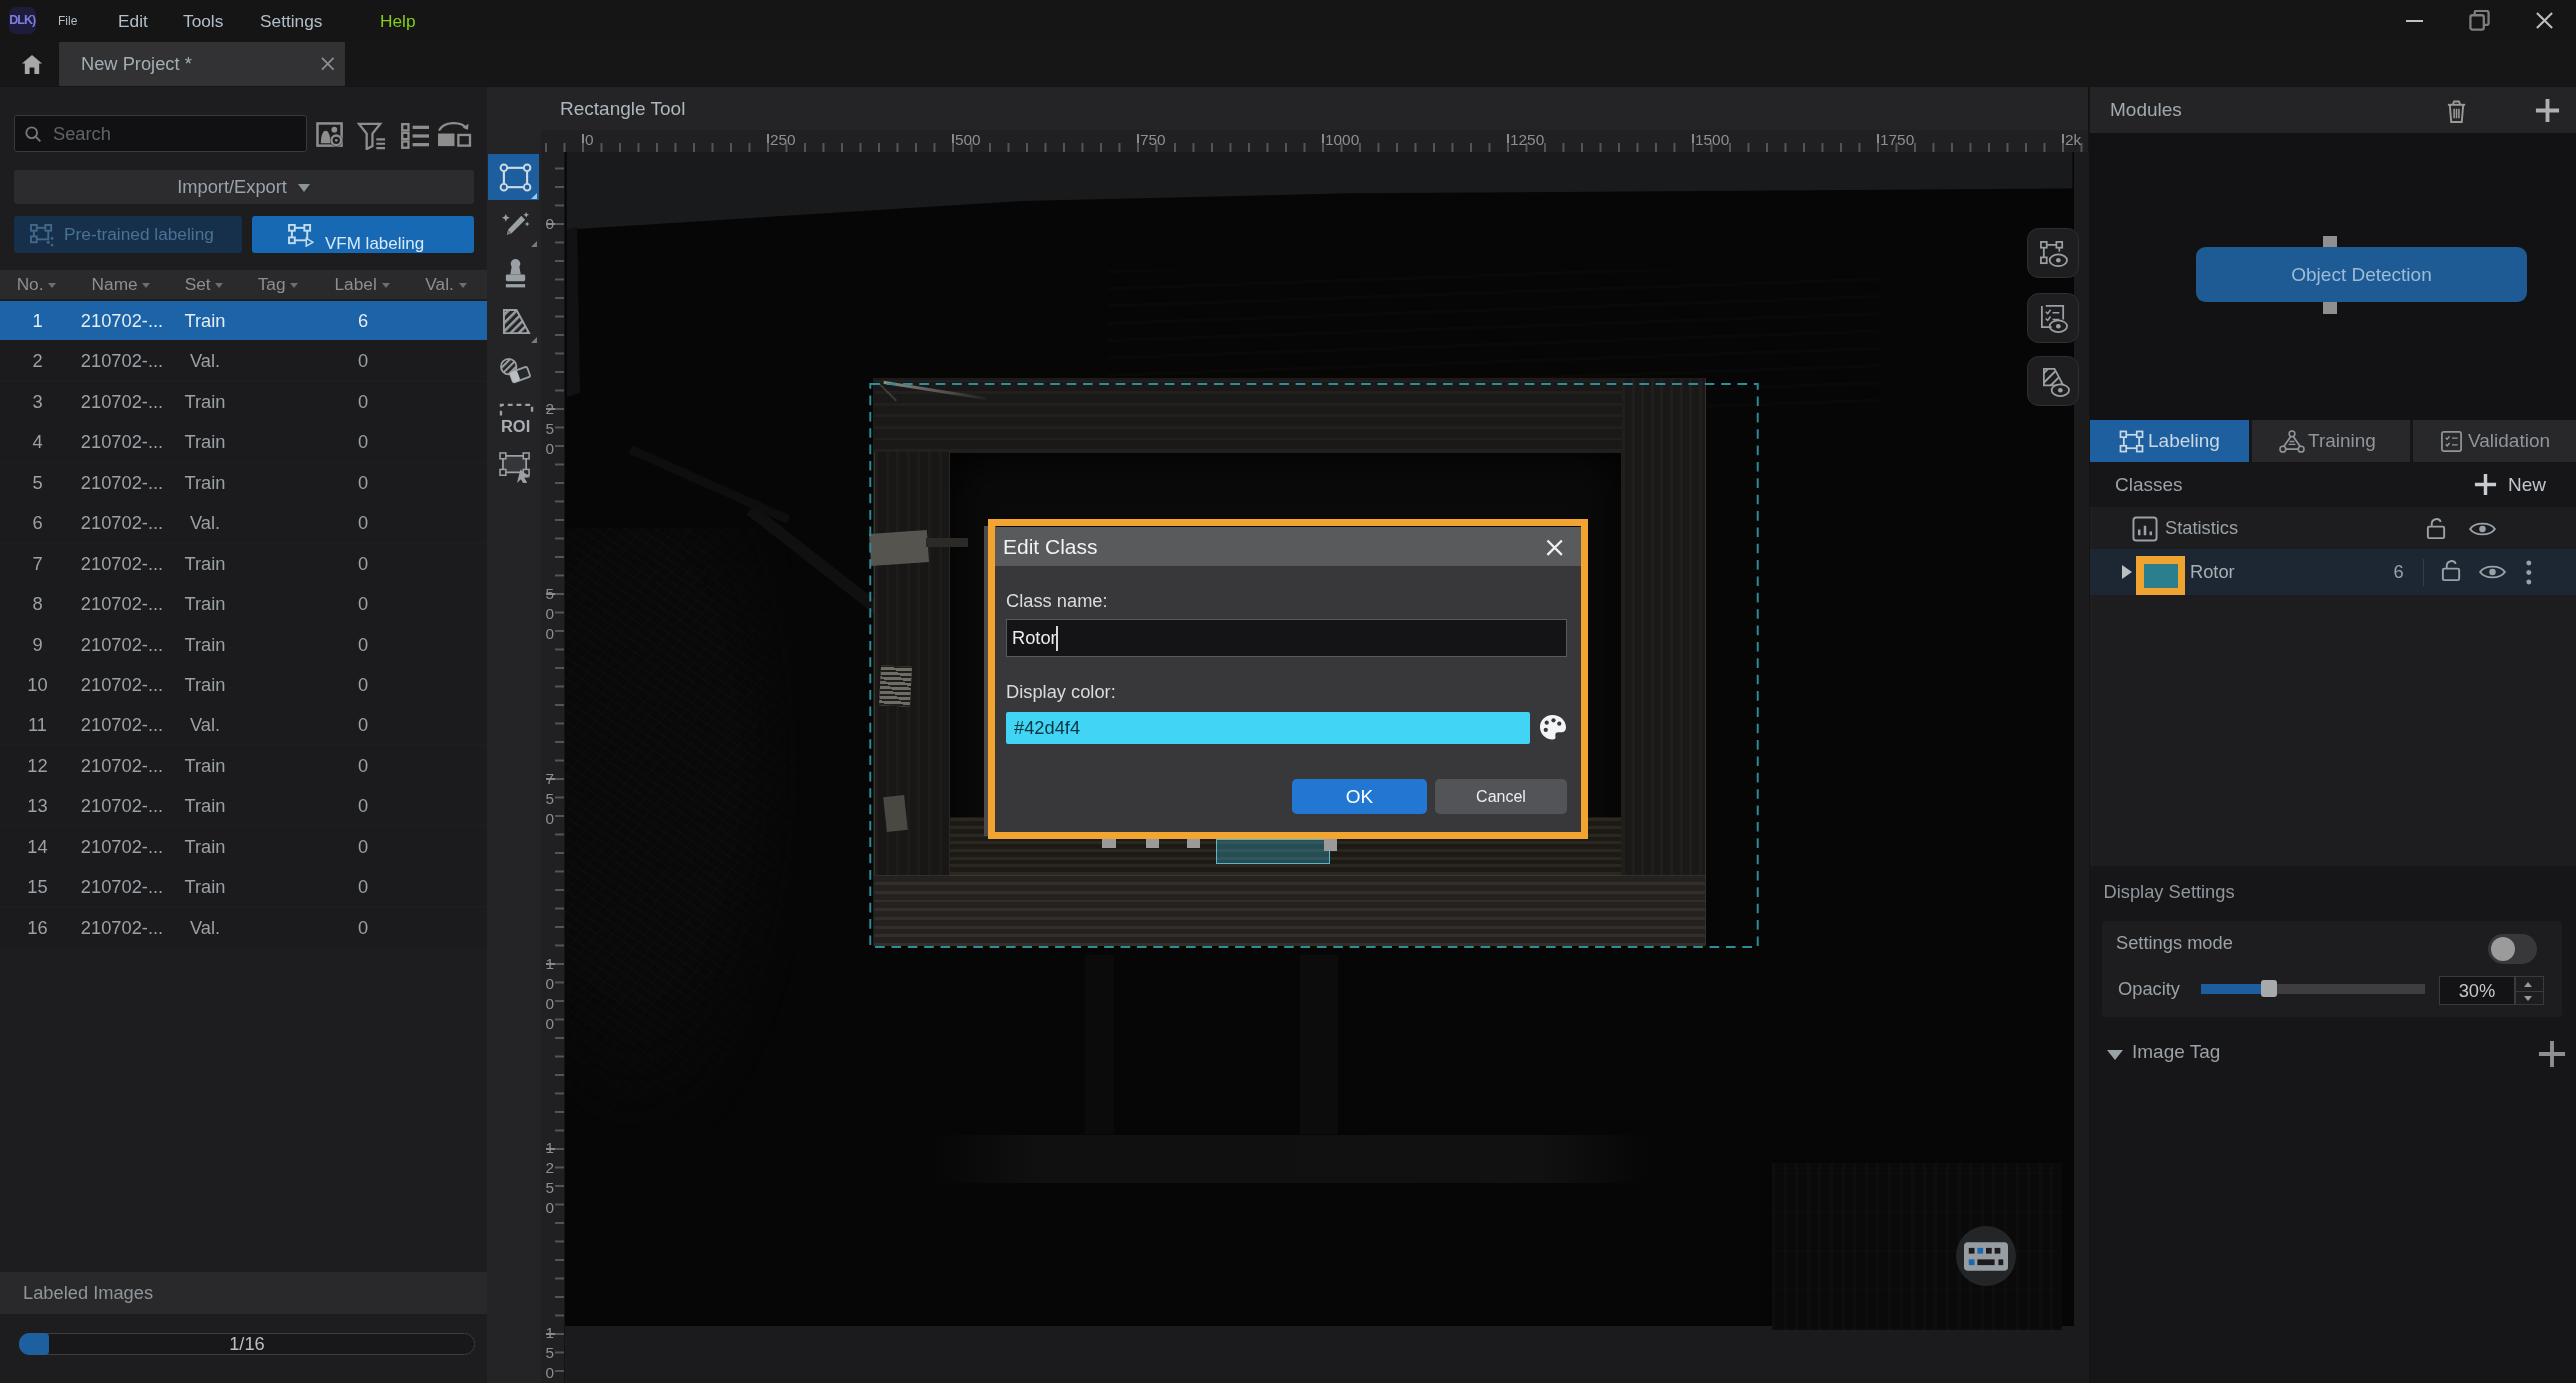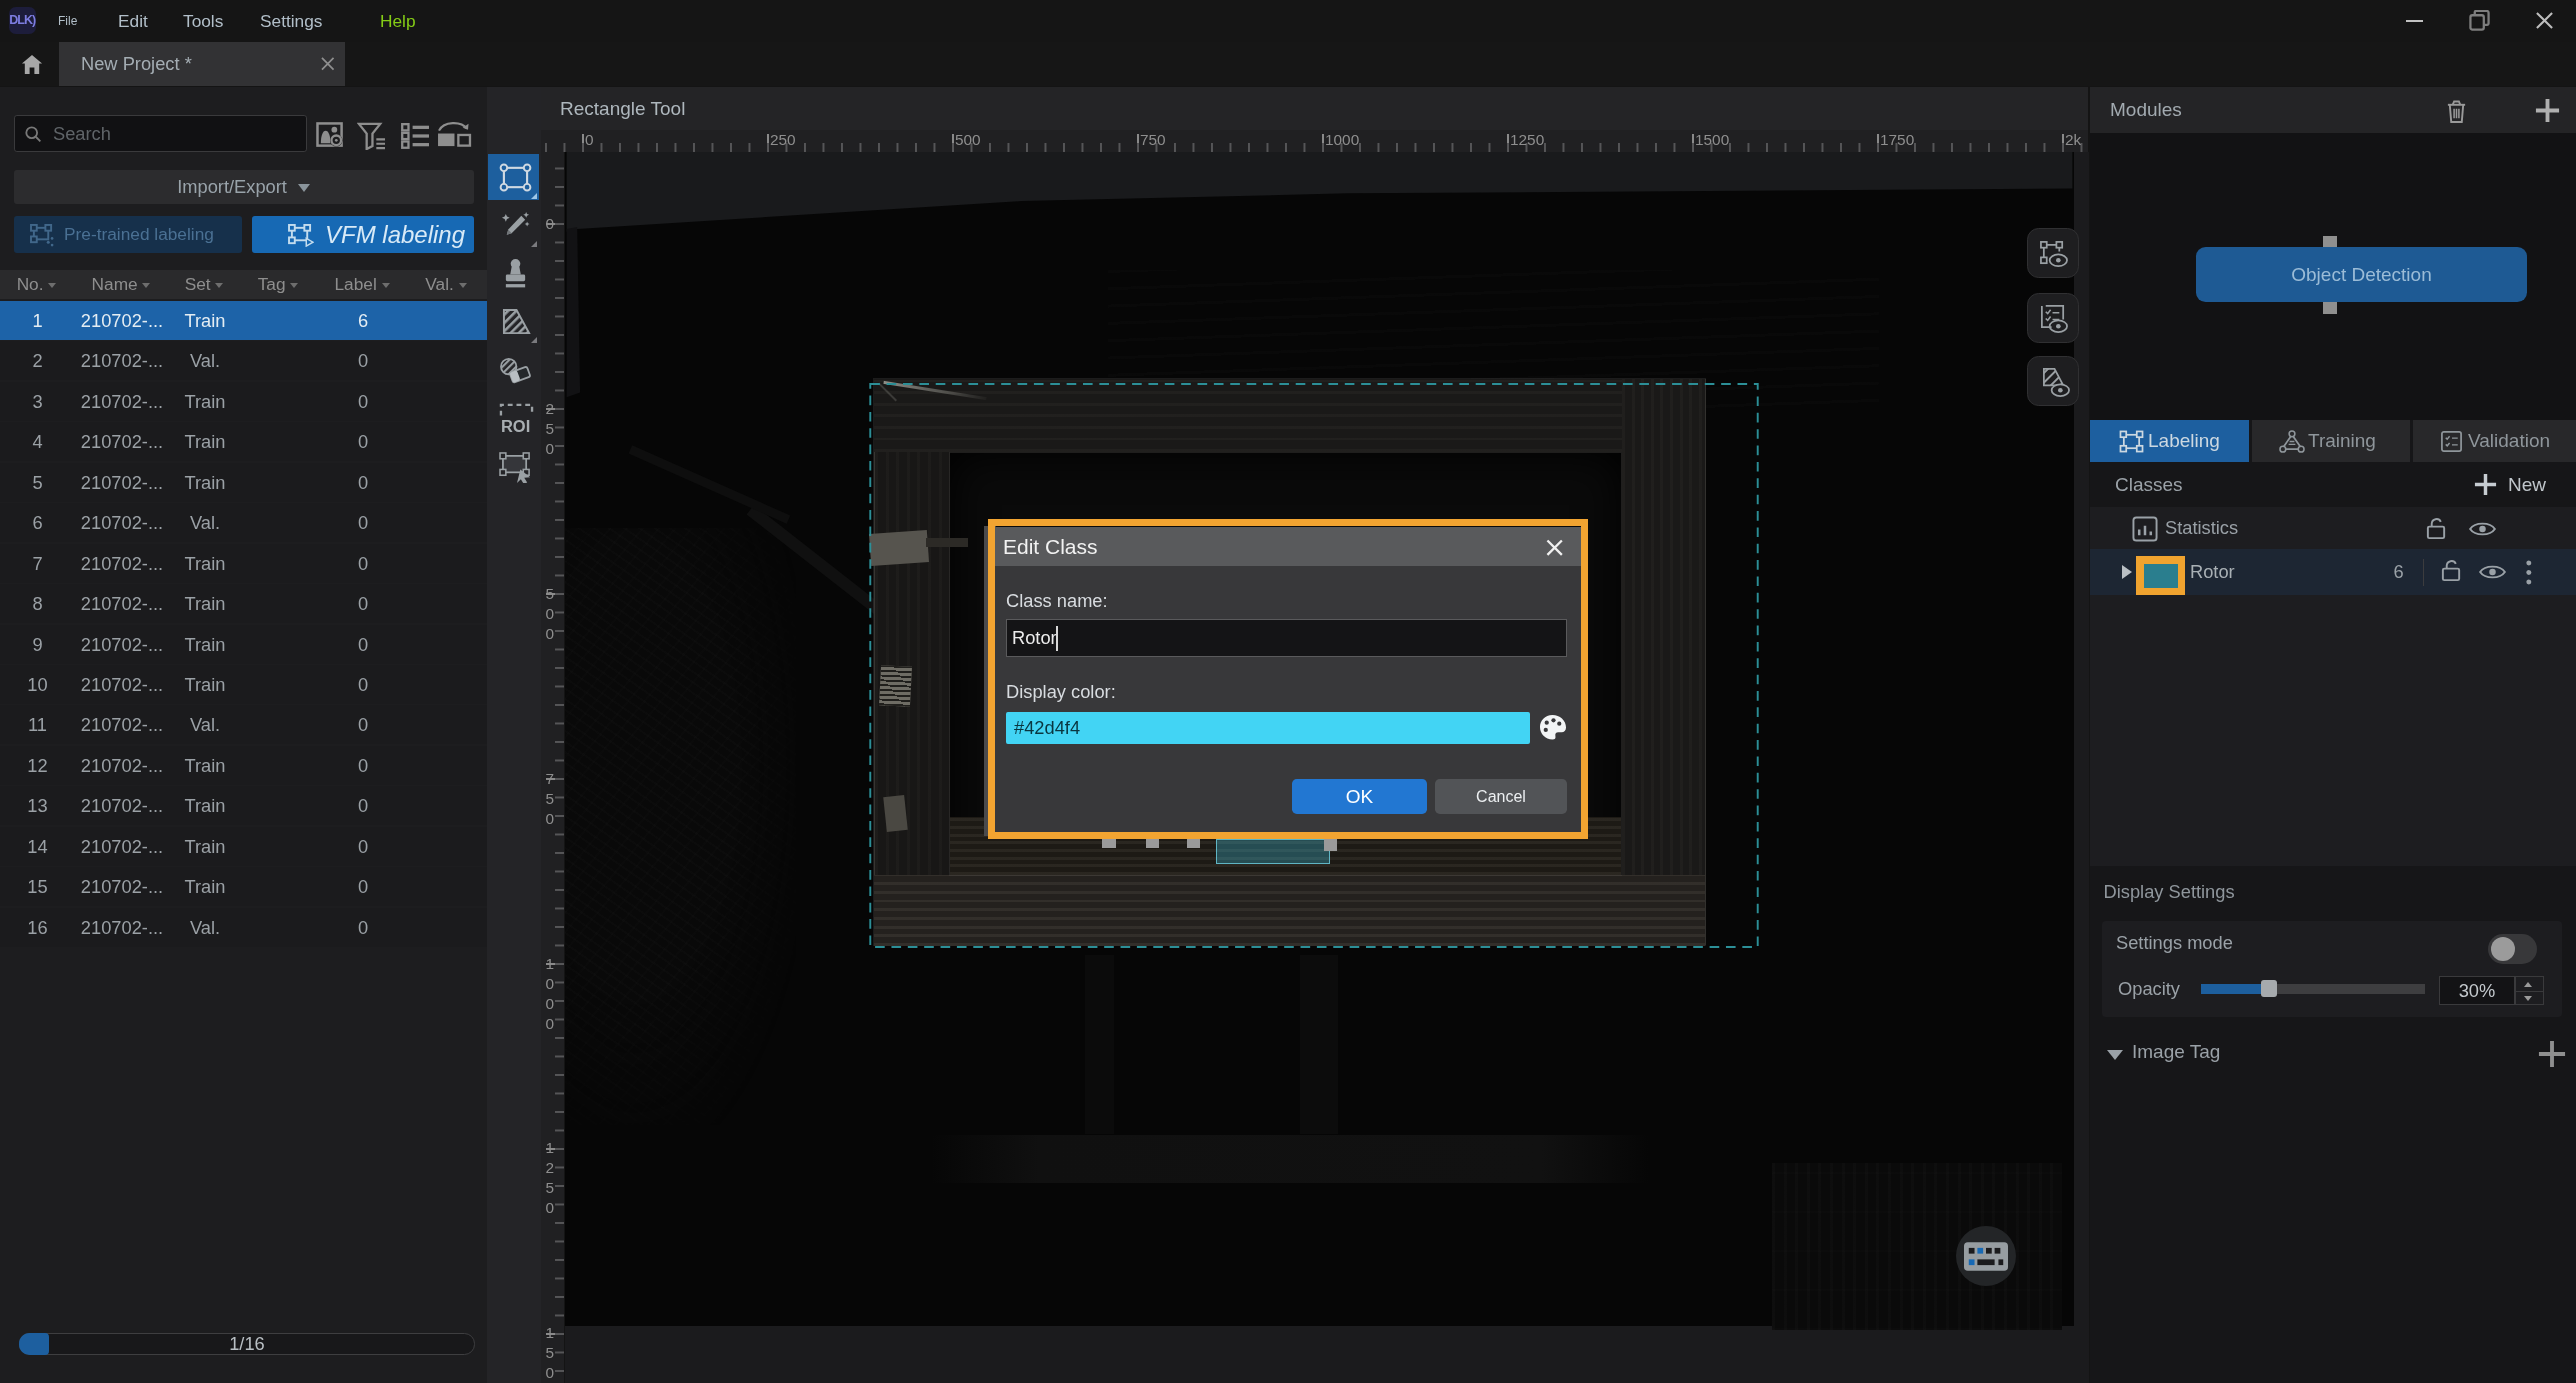--- a/index.html
+++ b/index.html
@@ -93,21 +93,21 @@
       <g fill="none" stroke="#c3dcee" stroke-width="2">
         <rect x="4" y="4" width="16" height="13"></rect>
       </g>
       <g fill="#1769b4" stroke="#c3dcee" stroke-width="2">
         <rect x="1" y="1" width="6" height="6"></rect>
         <rect x="17" y="1" width="6" height="6"></rect>
         <rect x="1" y="14" width="6" height="6"></rect>
       </g>
       <path d="M19 15 l7 4 -7 4 Z" fill="#1769b4" stroke="#c3dcee" stroke-width="1.6"></path>
     </svg>
-    <div class="abs" style="left:325px;top:129px;height:37px;line-height:37px;font-size:24px;color:#d8eaf7;font-style:italic;">VFM labeling</div>
+    <div class="abs" style="left:325px;top:138px;height:37px;line-height:37px;font-size:17px;color:#d8eaf7;">VFM labeling</div>
     <div class="abs" style="left:0;top:183px;width:487px;height:29px;background:#2a2a2c;"></div>
     <div class="abs" style="left:0px;top:183px;width:73px;height:29px;background:#2a2a2c;text-align:center;line-height:29px;font-size:17.3px;color:#8e8e8e;">No. <span style="display:inline-block;width:0;height:0;border-left:4.8px solid transparent;border-right:4.8px solid transparent;border-top:5.8px solid #6e6e6e;vertical-align:middle;"></span></div>
     <div class="abs" style="left:75px;top:183px;width:92px;height:29px;background:#2a2a2c;text-align:center;line-height:29px;font-size:17.3px;color:#8e8e8e;">Name <span style="display:inline-block;width:0;height:0;border-left:4.8px solid transparent;border-right:4.8px solid transparent;border-top:5.8px solid #6e6e6e;vertical-align:middle;"></span></div>
     <div class="abs" style="left:170px;top:183px;width:68px;height:29px;background:#2a2a2c;text-align:center;line-height:29px;font-size:17.3px;color:#8e8e8e;">Set <span style="display:inline-block;width:0;height:0;border-left:4.8px solid transparent;border-right:4.8px solid transparent;border-top:5.8px solid #6e6e6e;vertical-align:middle;"></span></div>
     <div class="abs" style="left:240px;top:183px;width:76px;height:29px;background:#2a2a2c;text-align:center;line-height:29px;font-size:17.3px;color:#8e8e8e;">Tag <span style="display:inline-block;width:0;height:0;border-left:4.8px solid transparent;border-right:4.8px solid transparent;border-top:5.8px solid #6e6e6e;vertical-align:middle;"></span></div>
     <div class="abs" style="left:318px;top:183px;width:88px;height:29px;background:#2a2a2c;text-align:center;line-height:29px;font-size:17.3px;color:#8e8e8e;">Label <span style="display:inline-block;width:0;height:0;border-left:4.8px solid transparent;border-right:4.8px solid transparent;border-top:5.8px solid #6e6e6e;vertical-align:middle;"></span></div>
     <div class="abs" style="left:407px;top:183px;width:78px;height:29px;background:#2a2a2c;text-align:center;line-height:29px;font-size:17.3px;color:#8e8e8e;">Val. <span style="display:inline-block;width:0;height:0;border-left:4.8px solid transparent;border-right:4.8px solid transparent;border-top:5.8px solid #6e6e6e;vertical-align:middle;"></span></div>
     <div class="abs" style="left:0;top:214px;width:487px;height:39px;background:#1d63a8;color:#e4edf3;font-size:18.3px;line-height:39px;">
       <span class="abs" style="left:0;width:75px;text-align:center;">1</span>
       <span class="abs" style="left:75px;width:94px;text-align:center;">210702-...</span>
@@ -197,20 +197,21 @@
       <span class="abs" style="left:75px;width:94px;text-align:center;">210702-...</span>
       <span class="abs" style="left:170px;width:70px;text-align:center;">Train</span>
       <span class="abs" style="left:318px;width:90px;text-align:center;">0</span>
     </div>
     <div class="abs" style="left:0;top:821px;width:487px;height:39px;background:#1b1b1d;color:#9ba1a6;font-size:18.3px;line-height:39px;">
       <span class="abs" style="left:0;width:75px;text-align:center;">16</span>
       <span class="abs" style="left:75px;width:94px;text-align:center;">210702-...</span>
       <span class="abs" style="left:170px;width:70px;text-align:center;">Val.</span>
       <span class="abs" style="left:318px;width:90px;text-align:center;">0</span>
     </div>
+    <div class="abs" style="left:0;top:1185px;width:487px;height:42px;background:#29292b;line-height:42px;font-size:18.3px;color:#8f969b;"><span style="margin-left:23px;">Labeled Images</span></div>
     <div class="abs" style="left:19px;top:1246px;width:456px;height:22px;background:#18181a;border:1.9px solid #3e3e40;border-radius:10.6px;"></div>
     <div class="abs" style="left:19px;top:1246px;width:30px;height:22px;background:#1d5f9f;border-radius:10.6px 3.9px 3.9px 10.6px;"></div>
     <div class="abs" style="left:19px;top:1246px;width:456px;height:22px;text-align:center;line-height:22px;font-size:18.3px;color:#b9bfc4;">1/16</div>
   </div>
 <div class="abs" style="left:487px;top:87px;width:54px;height:1297px;background:#242427;">
     <div class="abs" style="left:1px;top:67px;width:51px;height:46px;background:#1d5f9e;"></div>
     <svg class="abs" style="left:11.6px;top:76px;" width="33" height="29" viewBox="0 0 34 30">
       <rect x="5" y="5" width="24" height="20" fill="none" stroke="#cfd9e2" stroke-width="2.2"></rect>
       <g fill="#1d5f9e" stroke="#cfd9e2" stroke-width="2">
         <circle cx="5" cy="5" r="3.4"></circle>

